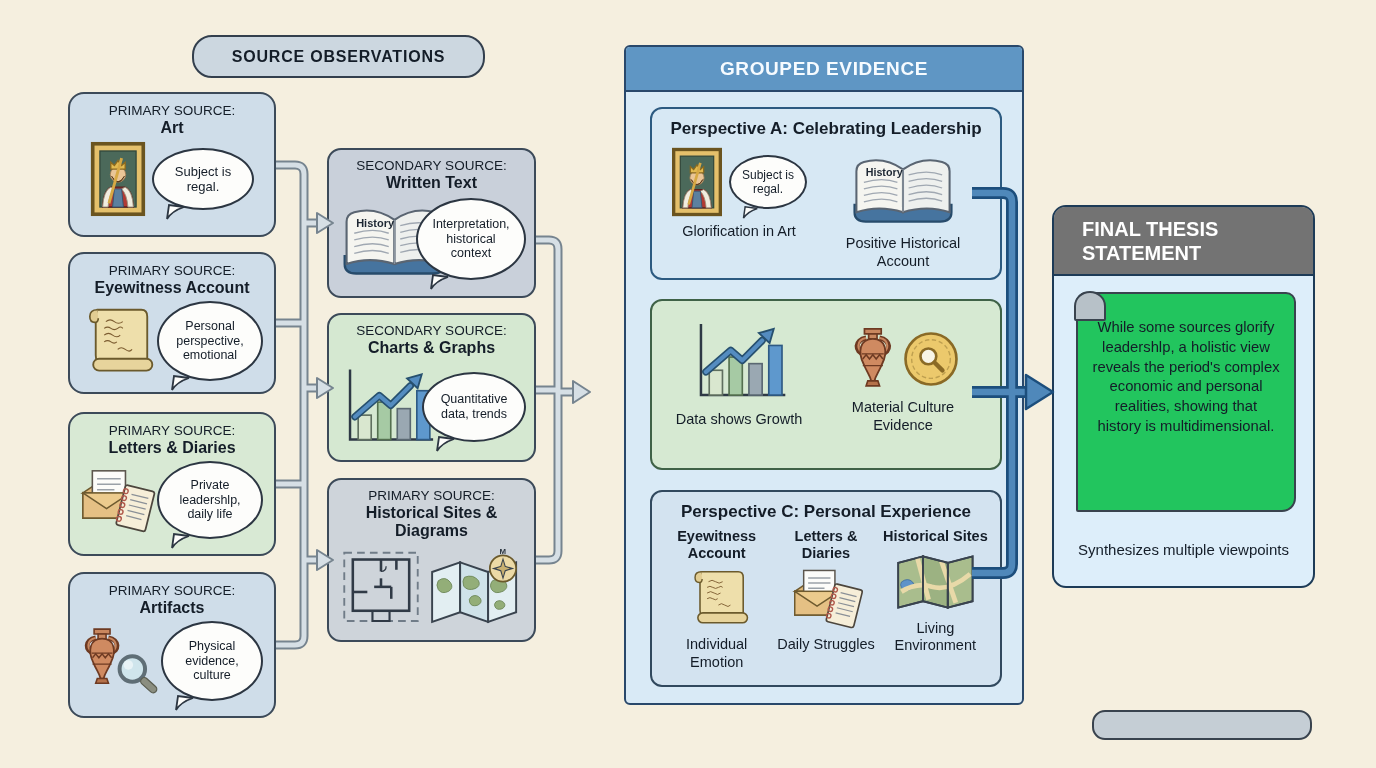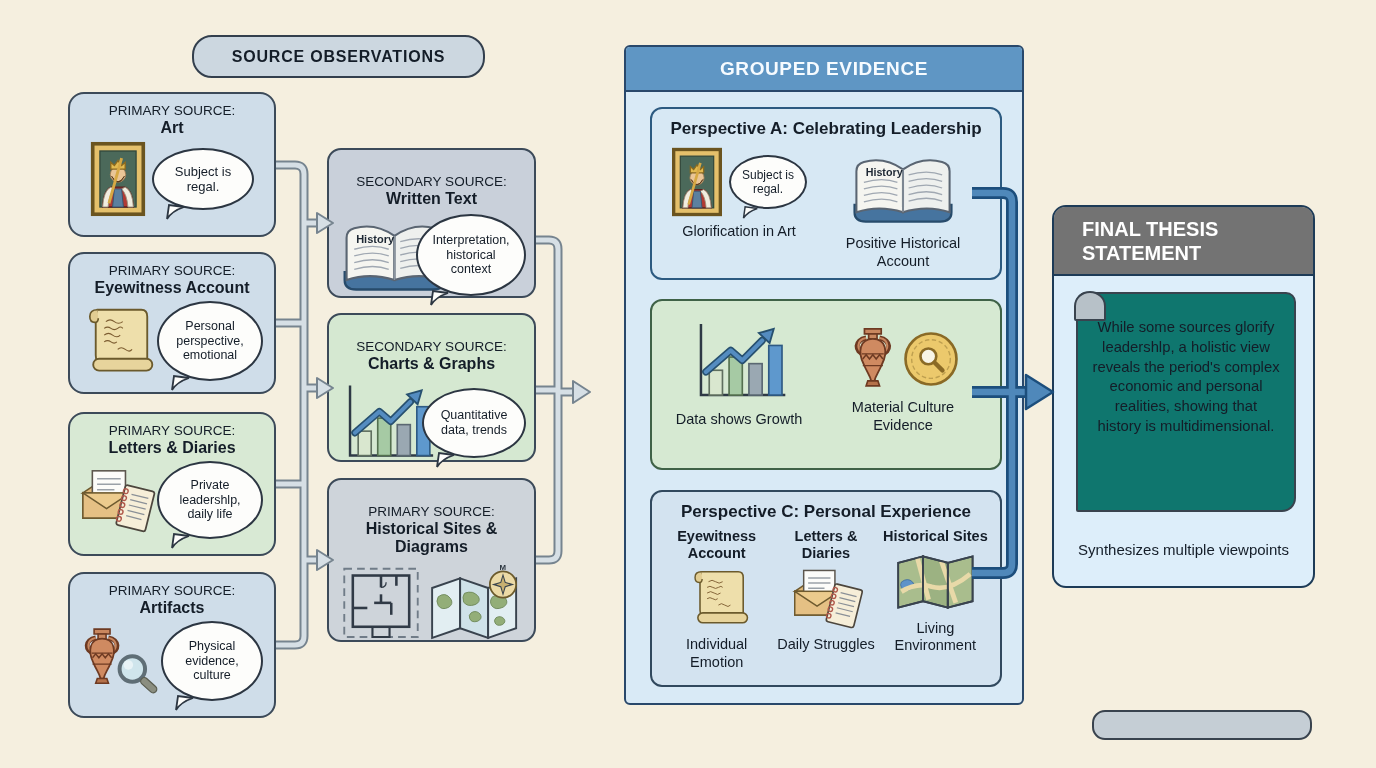--- a/index.html
+++ b/index.html
@@ -7,21 +7,21 @@
     font-family:"Liberation Sans",sans-serif;overflow:hidden;color:#141d28;}
   .abs{position:absolute;}
   
   .title-pill{left:152px;top:35px;width:289px;height:39px;background:#ccd7e0;
     border:2.5px solid #333f4d;border-radius:20px;display:flex;align-items:center;
     justify-content:center;font-size:16px;font-weight:700;letter-spacing:.8px;z-index:2;margin-left:40px;}
   
   .lbox{left:68px;width:208px;border:2.5px solid #3c4a59;border-radius:16px;z-index:2;
     display:flex;flex-direction:column;align-items:center;padding:9px 8px 6px;box-sizing:border-box;}
   .mbox{left:327px;width:209px;border:2.5px solid #3c4a59;border-radius:14px;z-index:2;
-    display:flex;flex-direction:column;align-items:center;padding:24px 8px 6px;box-sizing:border-box;}
+    display:flex;flex-direction:column;align-items:center;padding:8px 8px 6px;box-sizing:border-box;}
   .kicker{font-size:13.5px;line-height:1.15;text-align:center;}
   .btitle{font-size:16px;font-weight:700;line-height:1.15;text-align:center;}
   .irow{display:flex;align-items:center;justify-content:center;margin-top:4px;width:100%;}
   
   .bubble{position:relative;background:#fdfdfb;border:2px solid #2c3642;border-radius:50%;
     display:flex;align-items:center;justify-content:center;text-align:center;
     font-size:12.5px;line-height:1.18;box-sizing:border-box;padding:8px 10px;flex-shrink:0;}
   .btail{position:absolute;left:10px;bottom:-12px;}
   
   .gpanel{left:624px;top:45px;width:400px;height:660px;background:#d9eaf6;
@@ -42,21 +42,21 @@
   .pcol{width:112px;display:flex;flex-direction:column;align-items:center;}
   .phead{font-size:14.5px;font-weight:700;text-align:center;line-height:1.15;margin-bottom:5px;}
   
   .thesis{left:1052px;top:205px;width:263px;height:383px;background:#ddeefa;
     border:2.5px solid #1d3b57;border-radius:14px;z-index:2;box-sizing:border-box;}
   .theader{height:67px;background:#737373;border-bottom:2.5px solid #1d3b57;
     border-radius:11px 11px 0 0;display:flex;align-items:center;justify-content:center;
     text-align:left;color:#ffffff;font-weight:700;font-size:20px;line-height:1.2;padding:0 28px;}
   .scroll-band{position:absolute;left:38px;top:503px;width:216px;height:26px;background:#c5ced5;
     border:2px solid #39434e;border-radius:13px;z-index:1;}
-  .scroll-bodyx{position:absolute;left:22px;top:85px;width:220px;height:220px;background:#0f766e;
+  .scroll-bodyx{position:absolute;left:22px;top:85px;width:220px;height:220px;background:#22c55e;
     border:2px solid #39434e;border-radius:10px 10px 14px 2px;z-index:2;box-sizing:border-box;}
   .scroll-curl{position:absolute;left:-4px;top:-3px;width:28px;height:26px;background:#b7c1c8;
     border:2px solid #39434e;border-radius:50% 50% 2px 2px;}
   .tbody-text{padding:24px 14px 0;font-size:14.8px;line-height:1.34;text-align:center;}
   .tcaption{position:absolute;left:0;right:0;top:334px;text-align:center;font-size:15px;
     line-height:1.25;z-index:2;}
   .wires{position:absolute;left:0;top:0;width:1376px;height:768px;z-index:4;pointer-events:none;}
   svg{display:block;}
   .bubble svg{display:inline-block;}
 </style>

